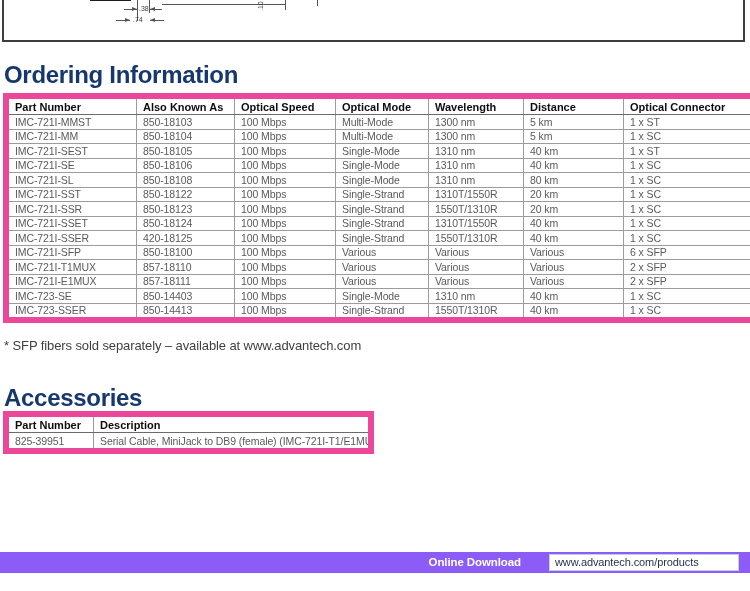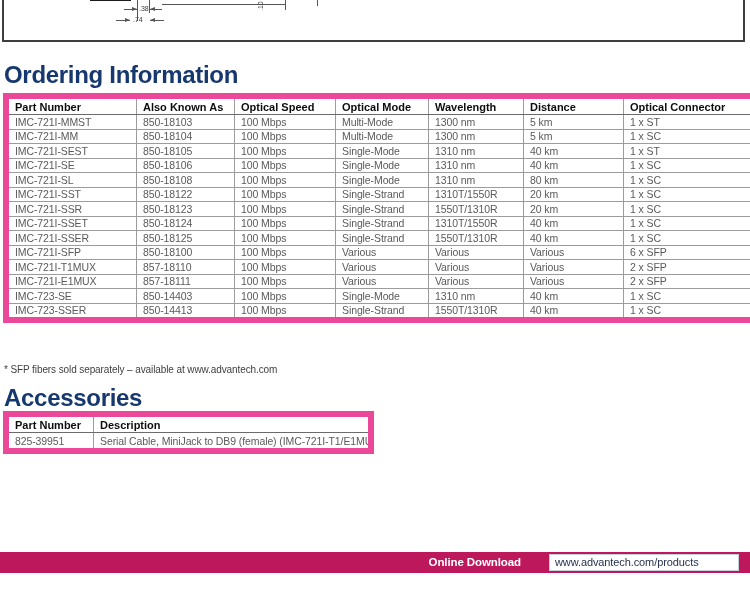--- a/index.html
+++ b/index.html
@@ -51,25 +51,25 @@
   #ordering-table th:nth-child(4),#ordering-table td:nth-child(4){width:86px;}
   #ordering-table th:nth-child(5),#ordering-table td:nth-child(5){width:88px;}
   #ordering-table th:nth-child(6),#ordering-table td:nth-child(6){width:93px;}
   #ordering-table th:nth-child(7),#ordering-table td:nth-child(7){width:123px;}
   #accessories-table{top:411px;width:362px;}
   #accessories-table th, #accessories-table td{height:15px;}
   #accessories-table th:nth-child(1),#accessories-table td:nth-child(1){width:78px;}
   #accessories-table th:nth-child(2),#accessories-table td:nth-child(2){width:268px;}
   
   .footnote{
-    position:absolute;left:4px;top:364px;font-size:10px;color:#3f3f3f;letter-spacing:-0.1px;
+    position:absolute;left:4px;top:338px;font-size:13px;color:#3f3f3f;letter-spacing:-0.1px;
   }
   
   .footer-bar{
-    position:absolute;left:0;top:552px;width:750px;height:21px;background:#be185d;
+    position:absolute;left:0;top:552px;width:750px;height:21px;background:#8b5cf6;
   }
   .footer-label{
     position:absolute;right:229px;top:0;height:21px;line-height:21px;
     color:#fff;font-size:11.5px;font-weight:bold;letter-spacing:-0.1px;
   }
   .footer-url-box{
     position:absolute;left:549px;top:2px;width:183px;height:15px;
     background:#fff;border:1px solid #c7cfdd;
     font-size:11px;color:#27334e;line-height:15px;padding-left:5px;
     letter-spacing:-0.1px;cursor:pointer;
@@ -180,21 +180,21 @@
         <td>IMC-721I-SSET</td>
         <td>850-18124</td>
         <td>100 Mbps</td>
         <td>Single-Strand</td>
         <td>1310T/1550R</td>
         <td>40 km</td>
         <td>1 x SC</td>
       </tr>
       <tr>
         <td>IMC-721I-SSER</td>
-        <td>850-18125</td>
+        <td>420-18125</td>
         <td>100 Mbps</td>
         <td>Single-Strand</td>
         <td>1550T/1310R</td>
         <td>40 km</td>
         <td>1 x SC</td>
       </tr>
       <tr>
         <td>IMC-721I-SFP</td>
         <td>850-18100</td>
         <td>100 Mbps</td>

